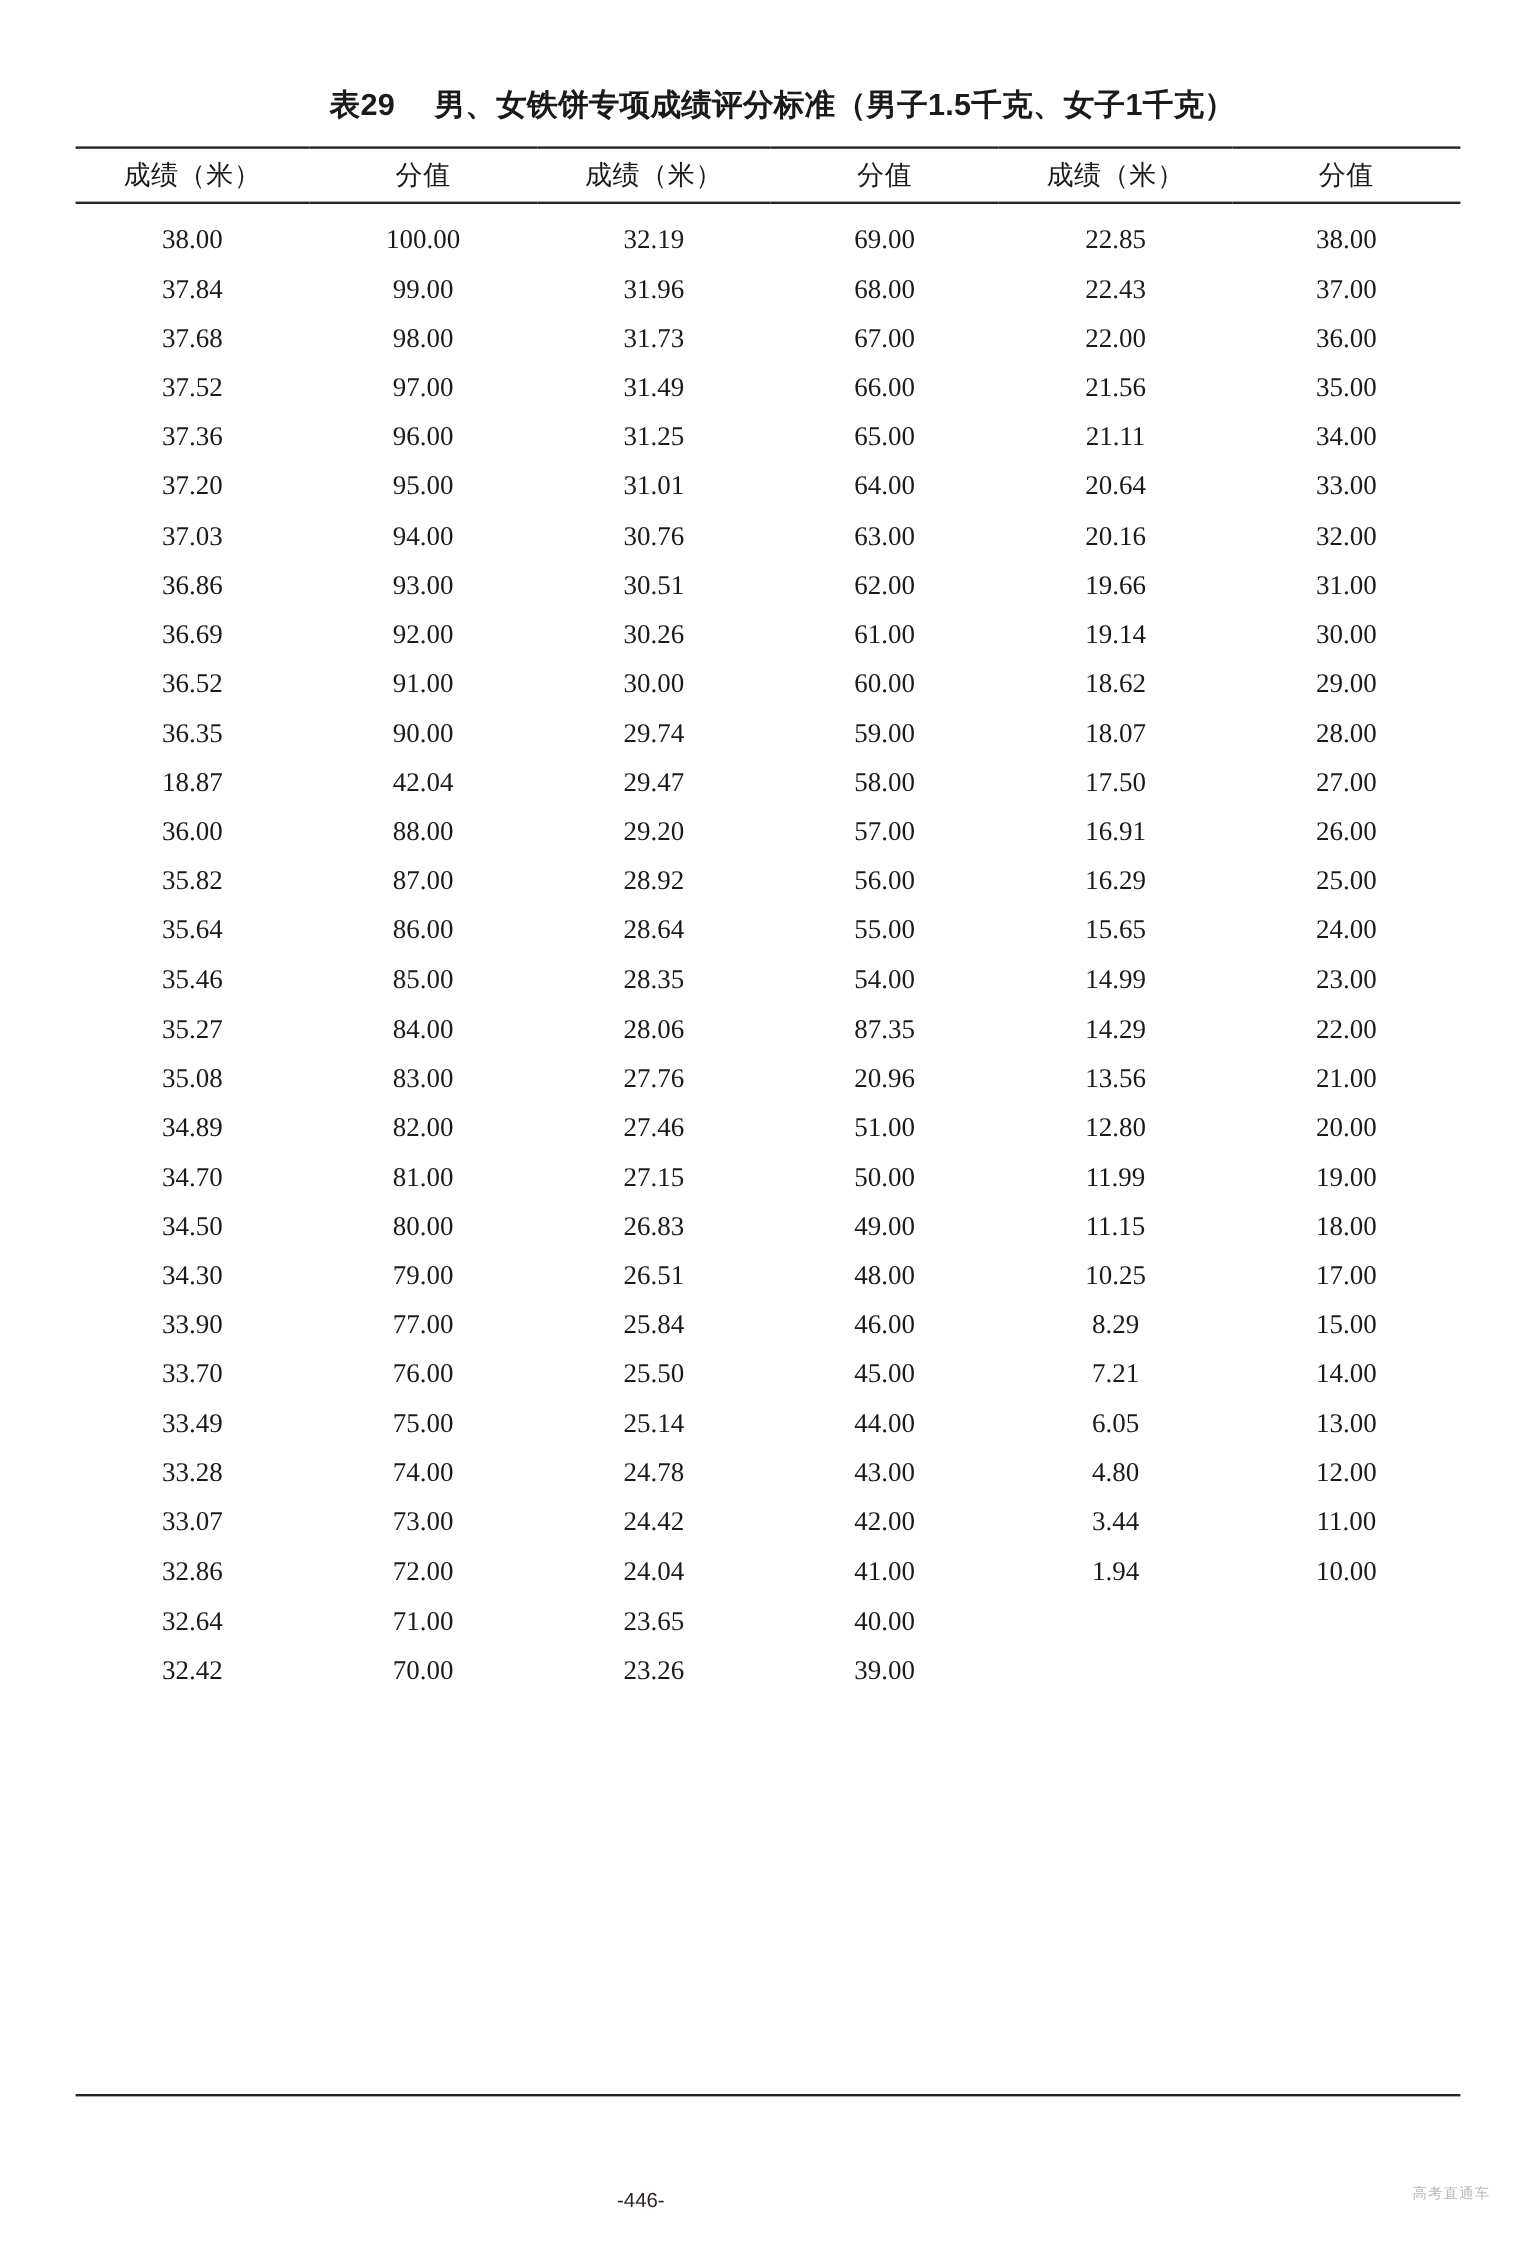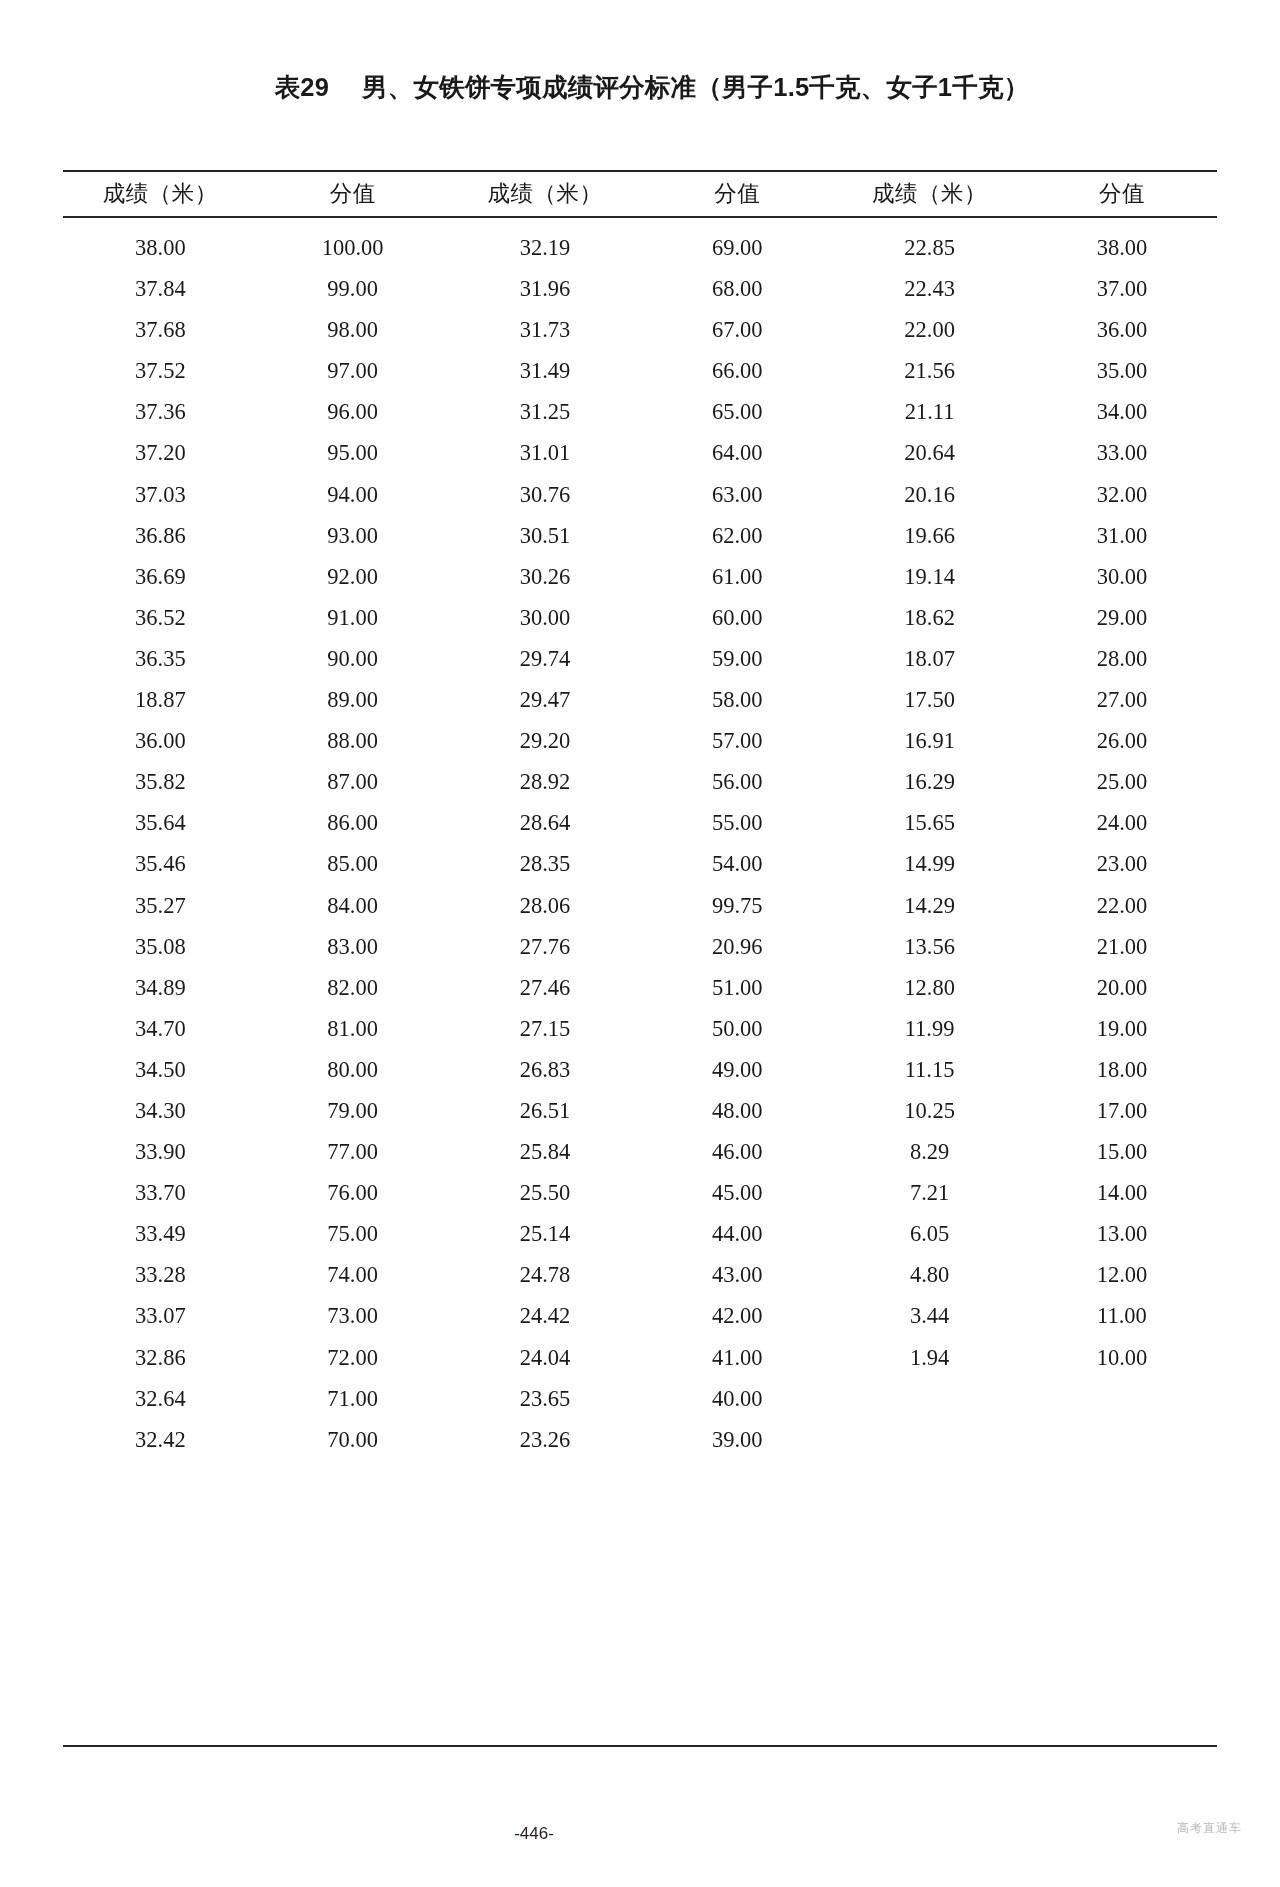--- a/index.html
+++ b/index.html
@@ -34,21 +34,20 @@
     font-family: "Liberation Sans", "DejaVu Sans", sans-serif;
     white-space: nowrap;
   }
   table.score-table {
     position: absolute;
     left: 63px;
     top: 122px;
     width: 1154px;
     border-collapse: collapse;
     table-layout: fixed;
-    margin-top: 48px;
   }
   table.score-table col.c-res  { width: 16.85%; }
   table.score-table col.c-pts  { width: 16.45%; }
   table.score-table thead th {
     font-size: 22.5px;
     font-weight: normal;
     font-family: "Liberation Sans", "DejaVu Sans", sans-serif;
     text-align: center;
     padding: 8px 0 9px 0;
     border-top: 2.6px solid #2b2320;
@@ -207,21 +206,21 @@
         <tr>
           <td>36.35</td>
           <td>90.00</td>
           <td>29.74</td>
           <td>59.00</td>
           <td>18.07</td>
           <td>28.00</td>
         </tr>
         <tr>
           <td>18.87</td>
-          <td>89.00</td>
+          <td>42.04</td>
           <td>29.47</td>
           <td>58.00</td>
           <td>17.50</td>
           <td>27.00</td>
         </tr>
         <tr>
           <td>36.00</td>
           <td>88.00</td>
           <td>29.20</td>
           <td>57.00</td>
@@ -249,21 +248,21 @@
           <td>85.00</td>
           <td>28.35</td>
           <td>54.00</td>
           <td>14.99</td>
           <td>23.00</td>
         </tr>
         <tr>
           <td>35.27</td>
           <td>84.00</td>
           <td>28.06</td>
-          <td>99.75</td>
+          <td>87.35</td>
           <td>14.29</td>
           <td>22.00</td>
         </tr>
         <tr>
           <td>35.08</td>
           <td>83.00</td>
           <td>27.76</td>
           <td>20.96</td>
           <td>13.56</td>
           <td>21.00</td>

